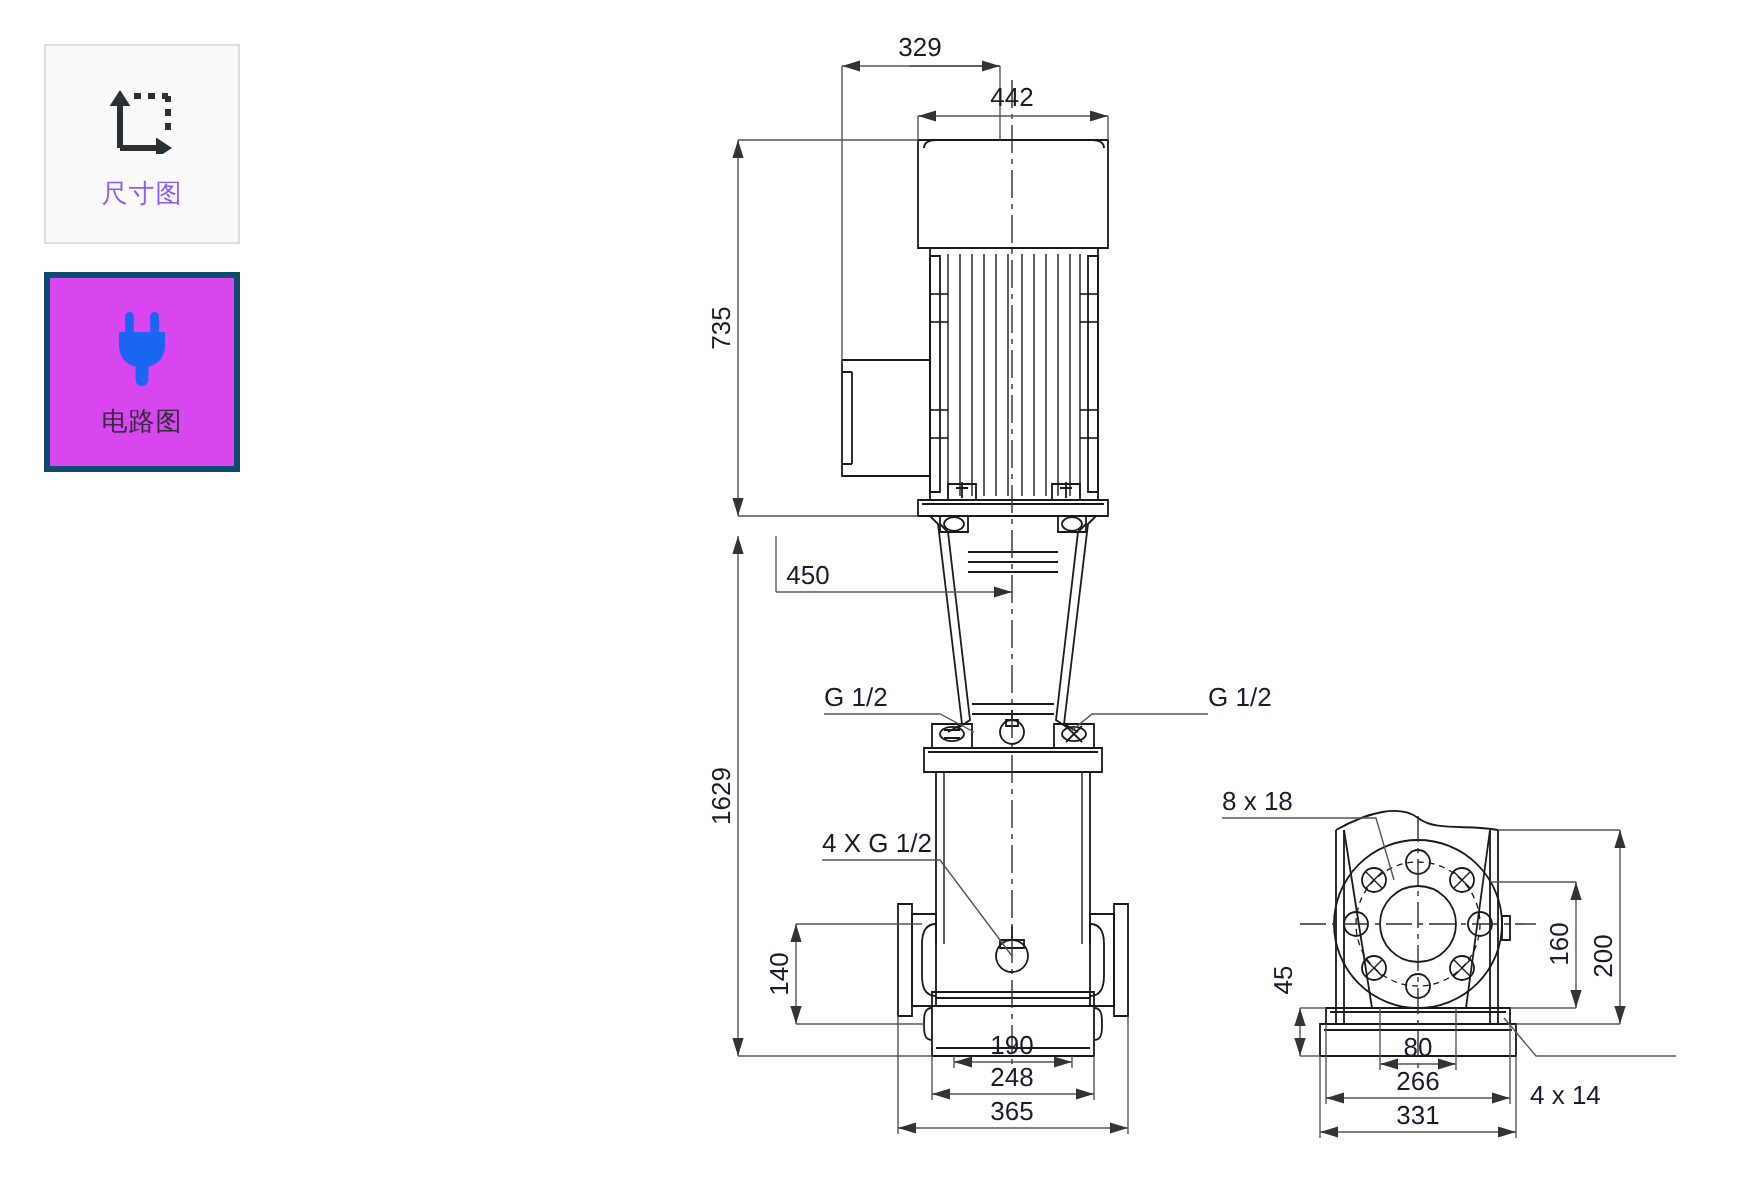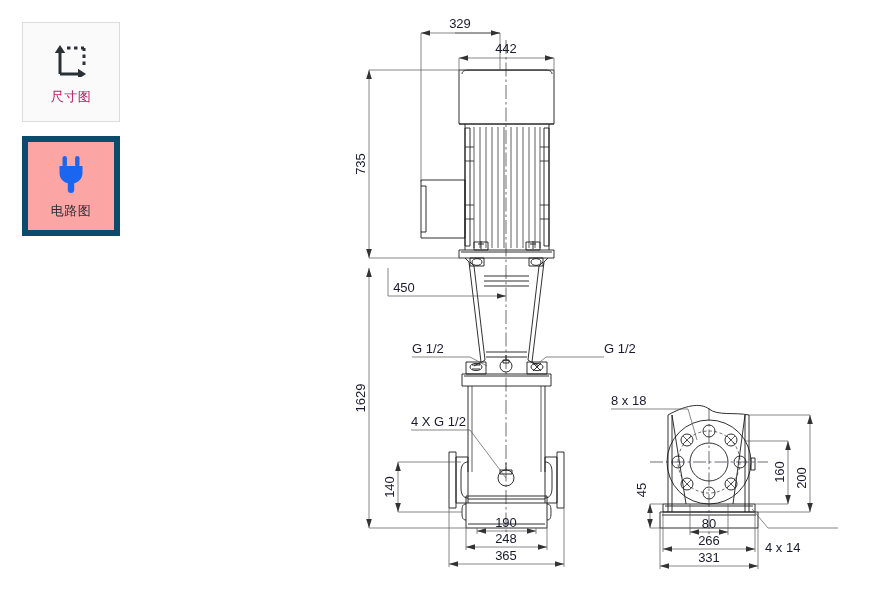--- a/index.html
+++ b/index.html
@@ -19,26 +19,26 @@
     width:98px;height:100px;
     background:#fafafa;
     border:1px solid #dcdcdc;
     box-sizing:border-box;
     display:flex;flex-direction:column;
     align-items:center;justify-content:center;
     margin-bottom:14px;
     cursor:pointer;
   }
   .side-btn.active{
-    background:#fca5a5;
-    border:6px solid #0c4a6e;
+    background:#d946ef;
+    border:3px solid #0c4a6e;
   }
   .side-btn .ico{height:44px;display:flex;align-items:center;justify-content:center;}
   .side-btn .lbl{
-    font-size:13px;color:#be185d;margin-top:6px;
+    font-size:13px;color:#8b5cf6;margin-top:6px;
     font-family:"DejaVu Sans","Liberation Sans",sans-serif;
     letter-spacing:.5px;
   }
   .side-btn.active .lbl{color:#2b2f36;}
 
   
   #drawing{position:absolute;left:0;top:0;width:874px;height:598px;}
   #drawing text{
     font-family:"Liberation Sans", sans-serif;
     fill:#1a1a2e;

